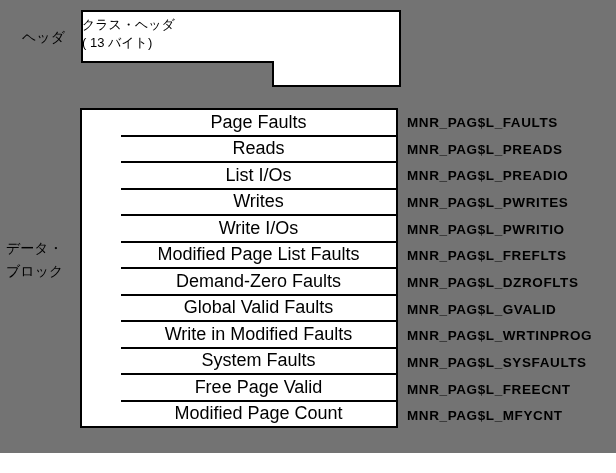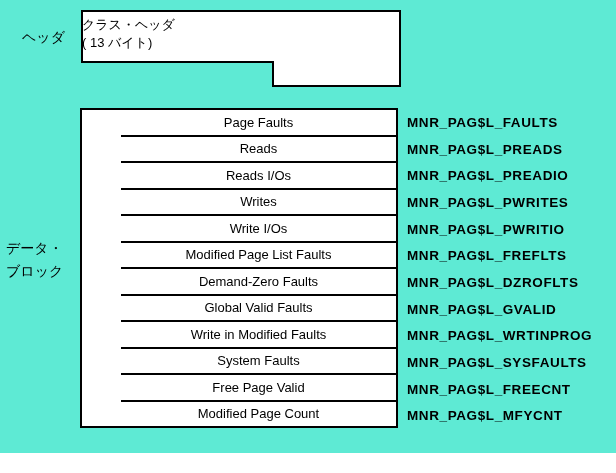--- a/index.html
+++ b/index.html
@@ -1,20 +1,20 @@
 <!DOCTYPE html>
 <html><head>
 <meta charset="utf-8">
 <style>
   html, body { margin: 0; padding: 0; background: #ffffff; }
   .canvas {
     position: relative;
     width: 616px;
     height: 453px;
-    background: #5eead4;
+    background: #737373;
     color: #000000;
     font-family: "Liberation Sans", "DejaVu Sans", sans-serif;
     overflow: hidden;
   }
   .header-side-label {
     position: absolute;
     left: 22px;
     top: 29px;
     font-size: 14px;
     white-space: nowrap;
@@ -44,21 +44,21 @@
     border: 2px solid #000000;
     display: flex;
     flex-direction: column;
     background: #ffffff;
   }
   .field-cell {
     flex: 1;
     display: flex;
     align-items: center;
     justify-content: center;
-    font-size: 13px;
+    font-size: 18px;
     border-top: 2px solid #000000;
     white-space: nowrap;
     margin-left: 39px;
   }
   .field-cell:first-child { border-top: none; }
   .symbol-column {
     position: absolute;
     left: 407px;
     top: 109px;
     height: 320px;
@@ -109,21 +109,21 @@
   </div>
 
   <div class="datablock-label">
     <div>データ・</div>
     <div>ブロック</div>
   </div>
 
   <div class="data-table">
       <div class="field-cell">Page Faults</div>
       <div class="field-cell">Reads</div>
-      <div class="field-cell">Reads I/Os</div>
+      <div class="field-cell">List I/Os</div>
       <div class="field-cell">Writes</div>
       <div class="field-cell">Write I/Os</div>
       <div class="field-cell">Modified Page List Faults</div>
       <div class="field-cell">Demand-Zero Faults</div>
       <div class="field-cell">Global Valid Faults</div>
       <div class="field-cell">Write in Modified Faults</div>
       <div class="field-cell">System Faults</div>
       <div class="field-cell">Free Page Valid</div>
       <div class="field-cell">Modified Page Count</div>
     </div>

